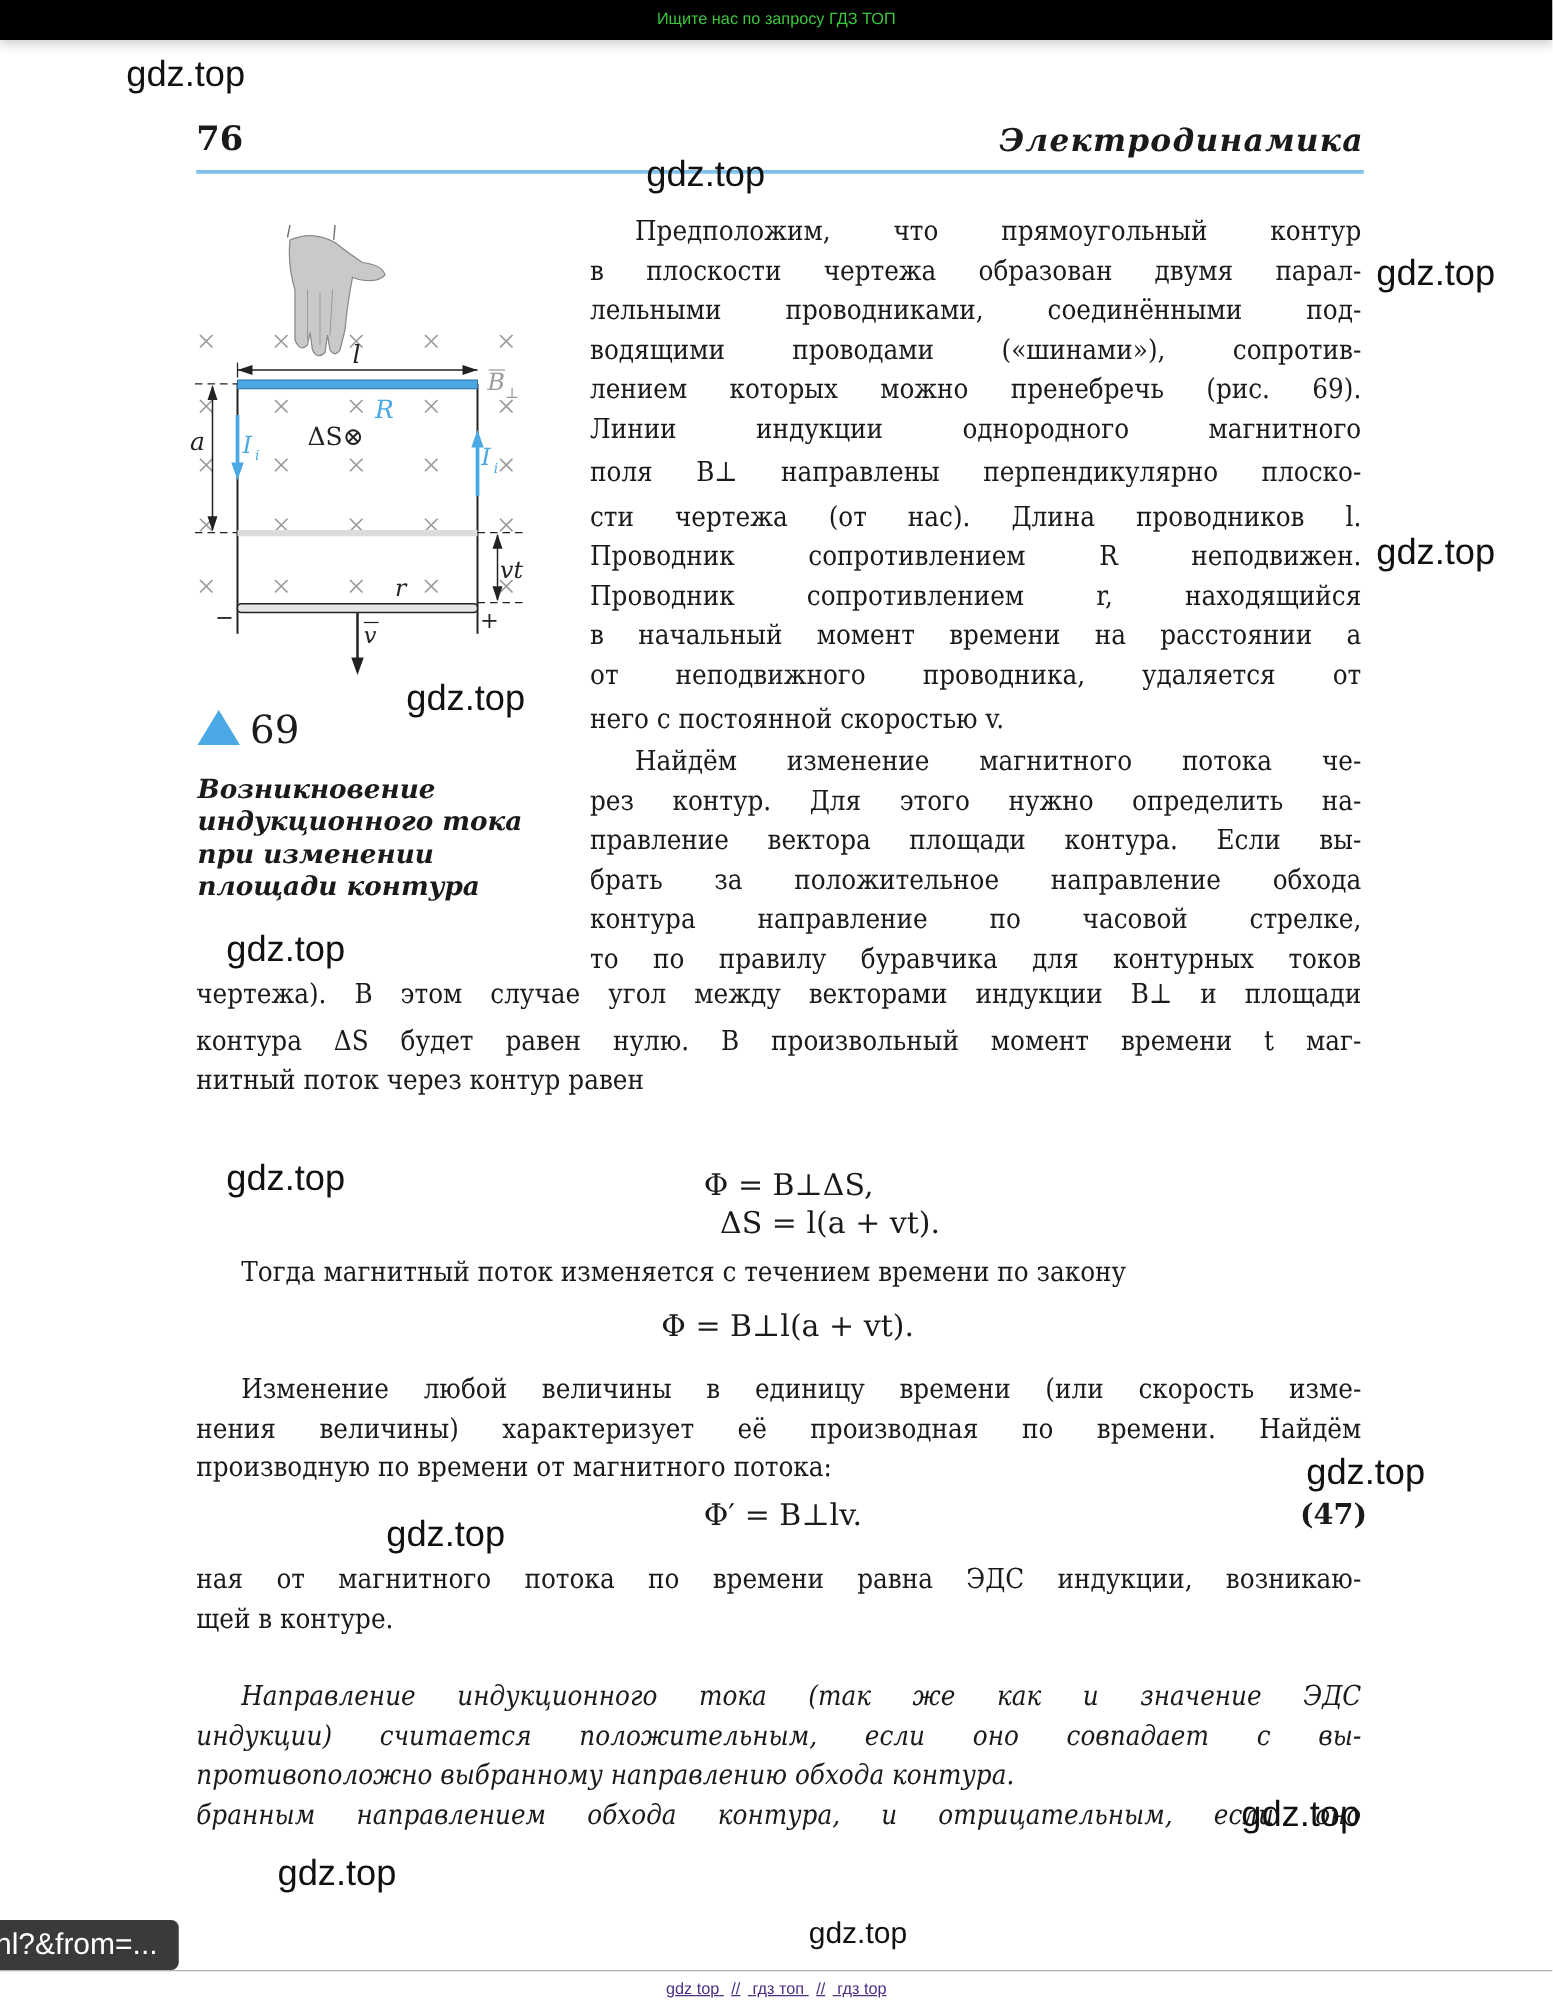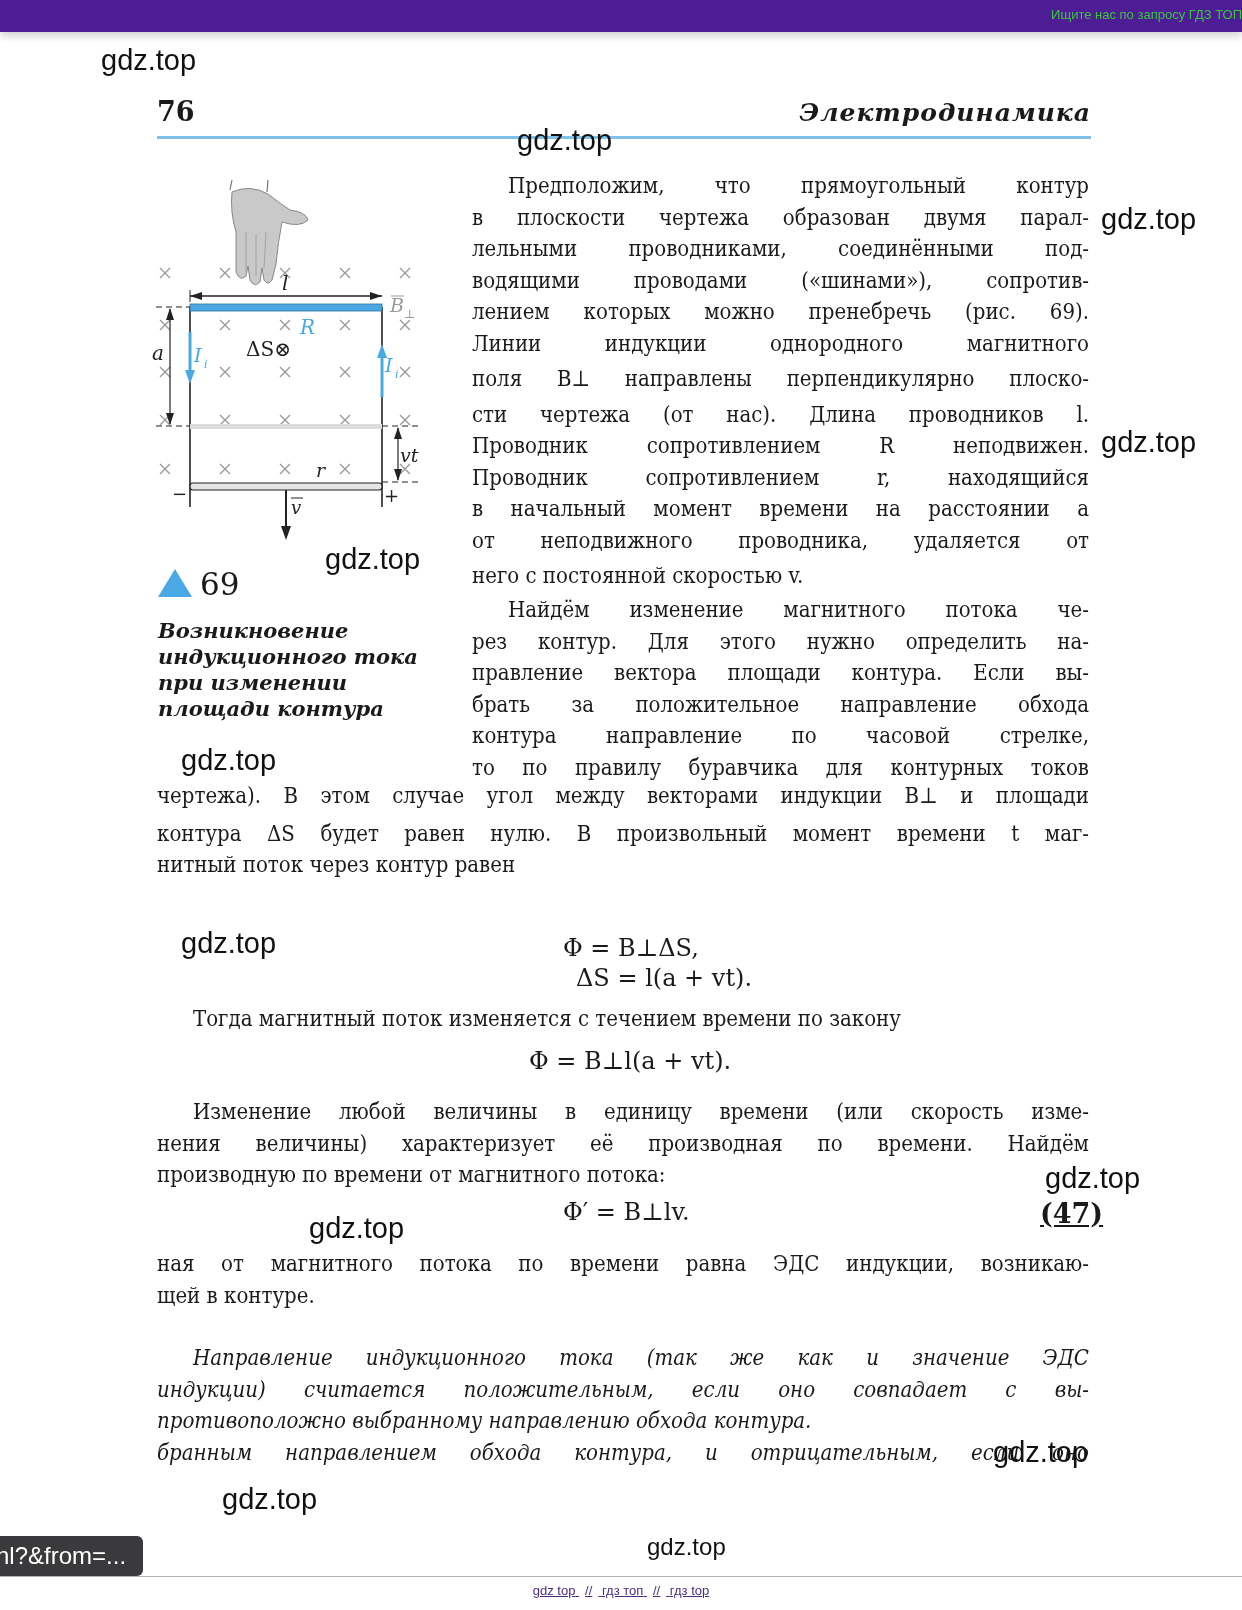--- a/index.html
+++ b/index.html
@@ -2,21 +2,21 @@
 <html><head>
 <meta charset="utf-8">
 <style>
   html, body { margin: 0; padding: 0; }
   body {
     width: 1242px; height: 1610px; position: relative; overflow: hidden;
     background: #ffffff; font-family: "DejaVu Serif", serif; color: #1a1a1a;
   }
   .topbar {
     position: absolute; left: 0; top: 0; width: 1242px; height: 32px;
-    background: #4c1d95; text-align: right;
+    background: #000000; text-align: center;
     box-shadow: 0 4px 8px rgba(0,0,0,0.18); z-index: 3;
   }
   .topbar span {
     display: inline-block; margin-top: 7px;
     font-family: "Liberation Sans", sans-serif; font-size: 13px; color: #3cc63c;
   }
   .wm {
     position: absolute; font-family: "Liberation Sans", sans-serif;
     font-size: 29px; color: #111; z-index: 4; line-height: 1;
   }
@@ -40,21 +40,21 @@
   }
   .line { display: block; white-space: nowrap; text-align: justify; text-align-last: justify; }
   .line.last { text-align-last: left; }
   .indent { padding-left: 36px; }
   .italic { font-style: italic; }
   .formula {
     position: absolute; font-size: 24px; font-family: "DejaVu Serif", serif;
     white-space: nowrap;
   }
   .eqnum {
-    position: absolute; font-size: 27px; font-weight: bold; font-family: "DejaVu Serif", serif; text-decoration: underline;
+    position: absolute; font-size: 23px; font-weight: bold; font-family: "DejaVu Serif", serif;
   }
   .fig-caption-num {
     position: absolute; left: 158px; top: 566px; font-size: 31px;
     font-family: "DejaVu Serif", serif;
   }
   .fig-caption-num .tri {
     display: inline-block; width: 0; height: 0;
     border-left: 17px solid transparent; border-right: 17px solid transparent;
     border-bottom: 28px solid #4aa8e4; vertical-align: -2px; margin-right: 8px;
   }

